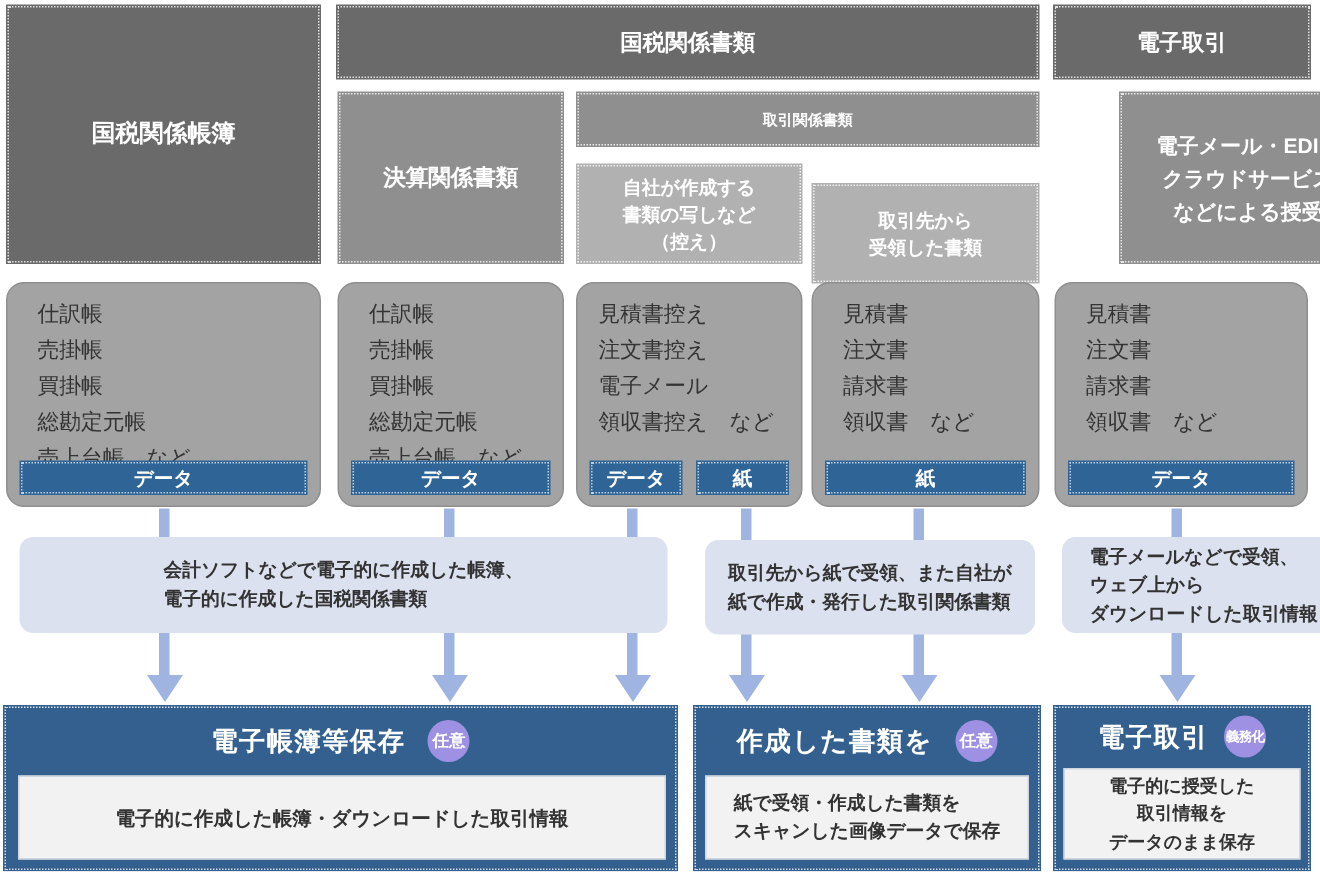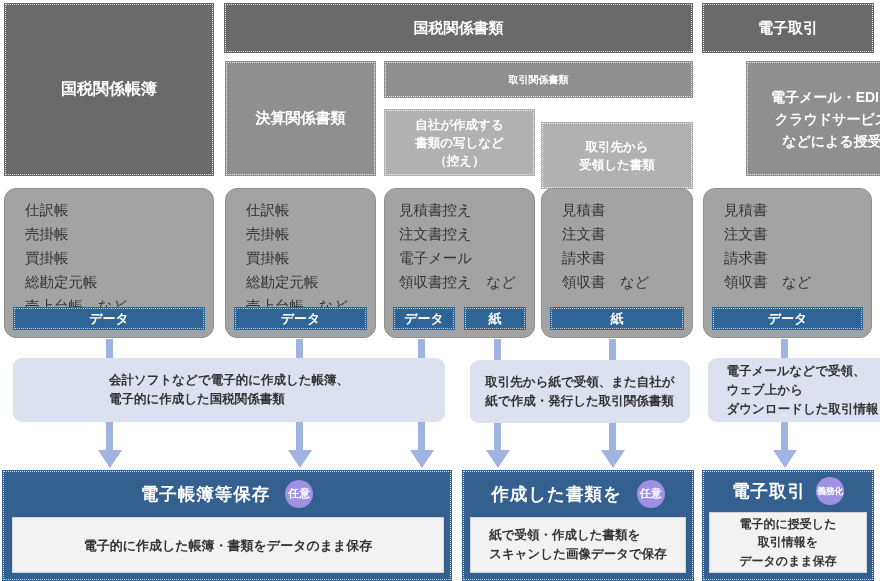--- a/index.html
+++ b/index.html
@@ -191,21 +191,21 @@
 ウェブ上から
 ダウンロードした取引情報</span>
   </div>
 
   <div class="abs store" style="left:2px;top:470px;width:450px;height:111px;">
     <div class="titlerow">
       <span class="title">電子帳簿等保存</span>
       <span class="badge">任意</span>
     </div>
     <div class="inner" style="left:10px;top:47px;right:8px;bottom:8px;font-size:13px;">
-      <span class="pre">電子的に作成した帳簿・書類をデータのまま保存</span>
+      <span class="pre">電子的に作成した帳簿・ダウンロードした取引情報</span>
     </div>
   </div>
 
   <div class="abs store" style="left:462px;top:470px;width:232px;height:111px;">
     <div class="titlerow">
       <span class="title">作成した書類を</span>
       <span class="badge">任意</span>
     </div>
     <div class="inner" style="left:8px;top:47px;right:8px;bottom:8px;text-align:left;">
       <span class="pre">紙で受領・作成した書類を

